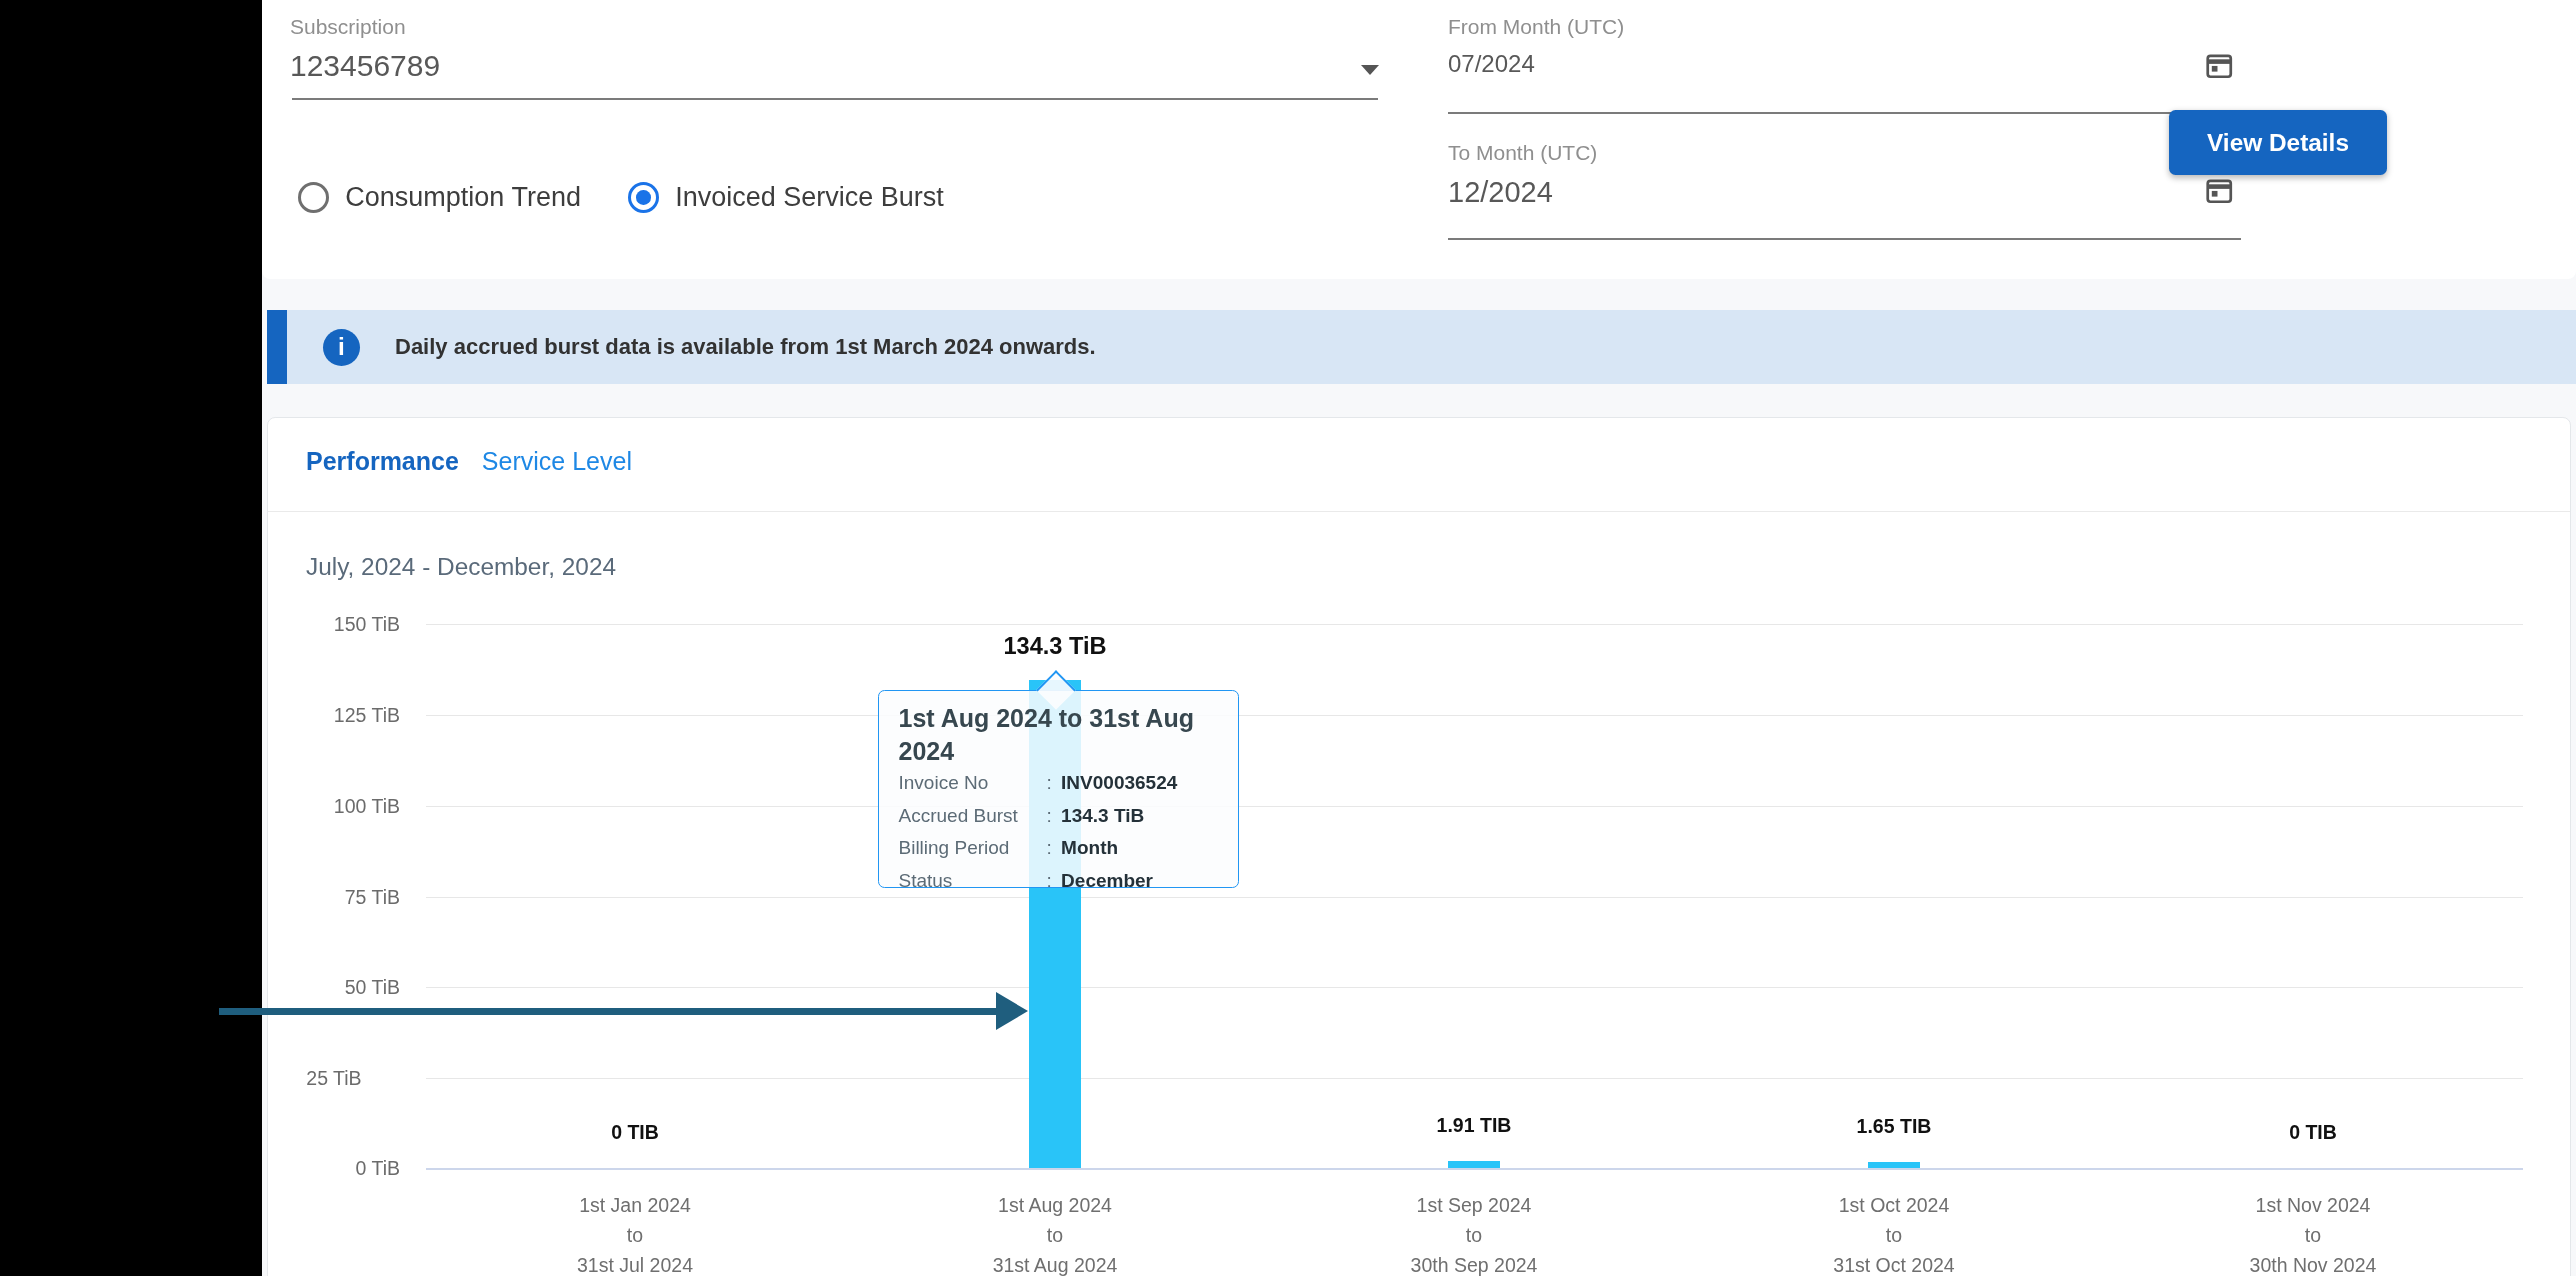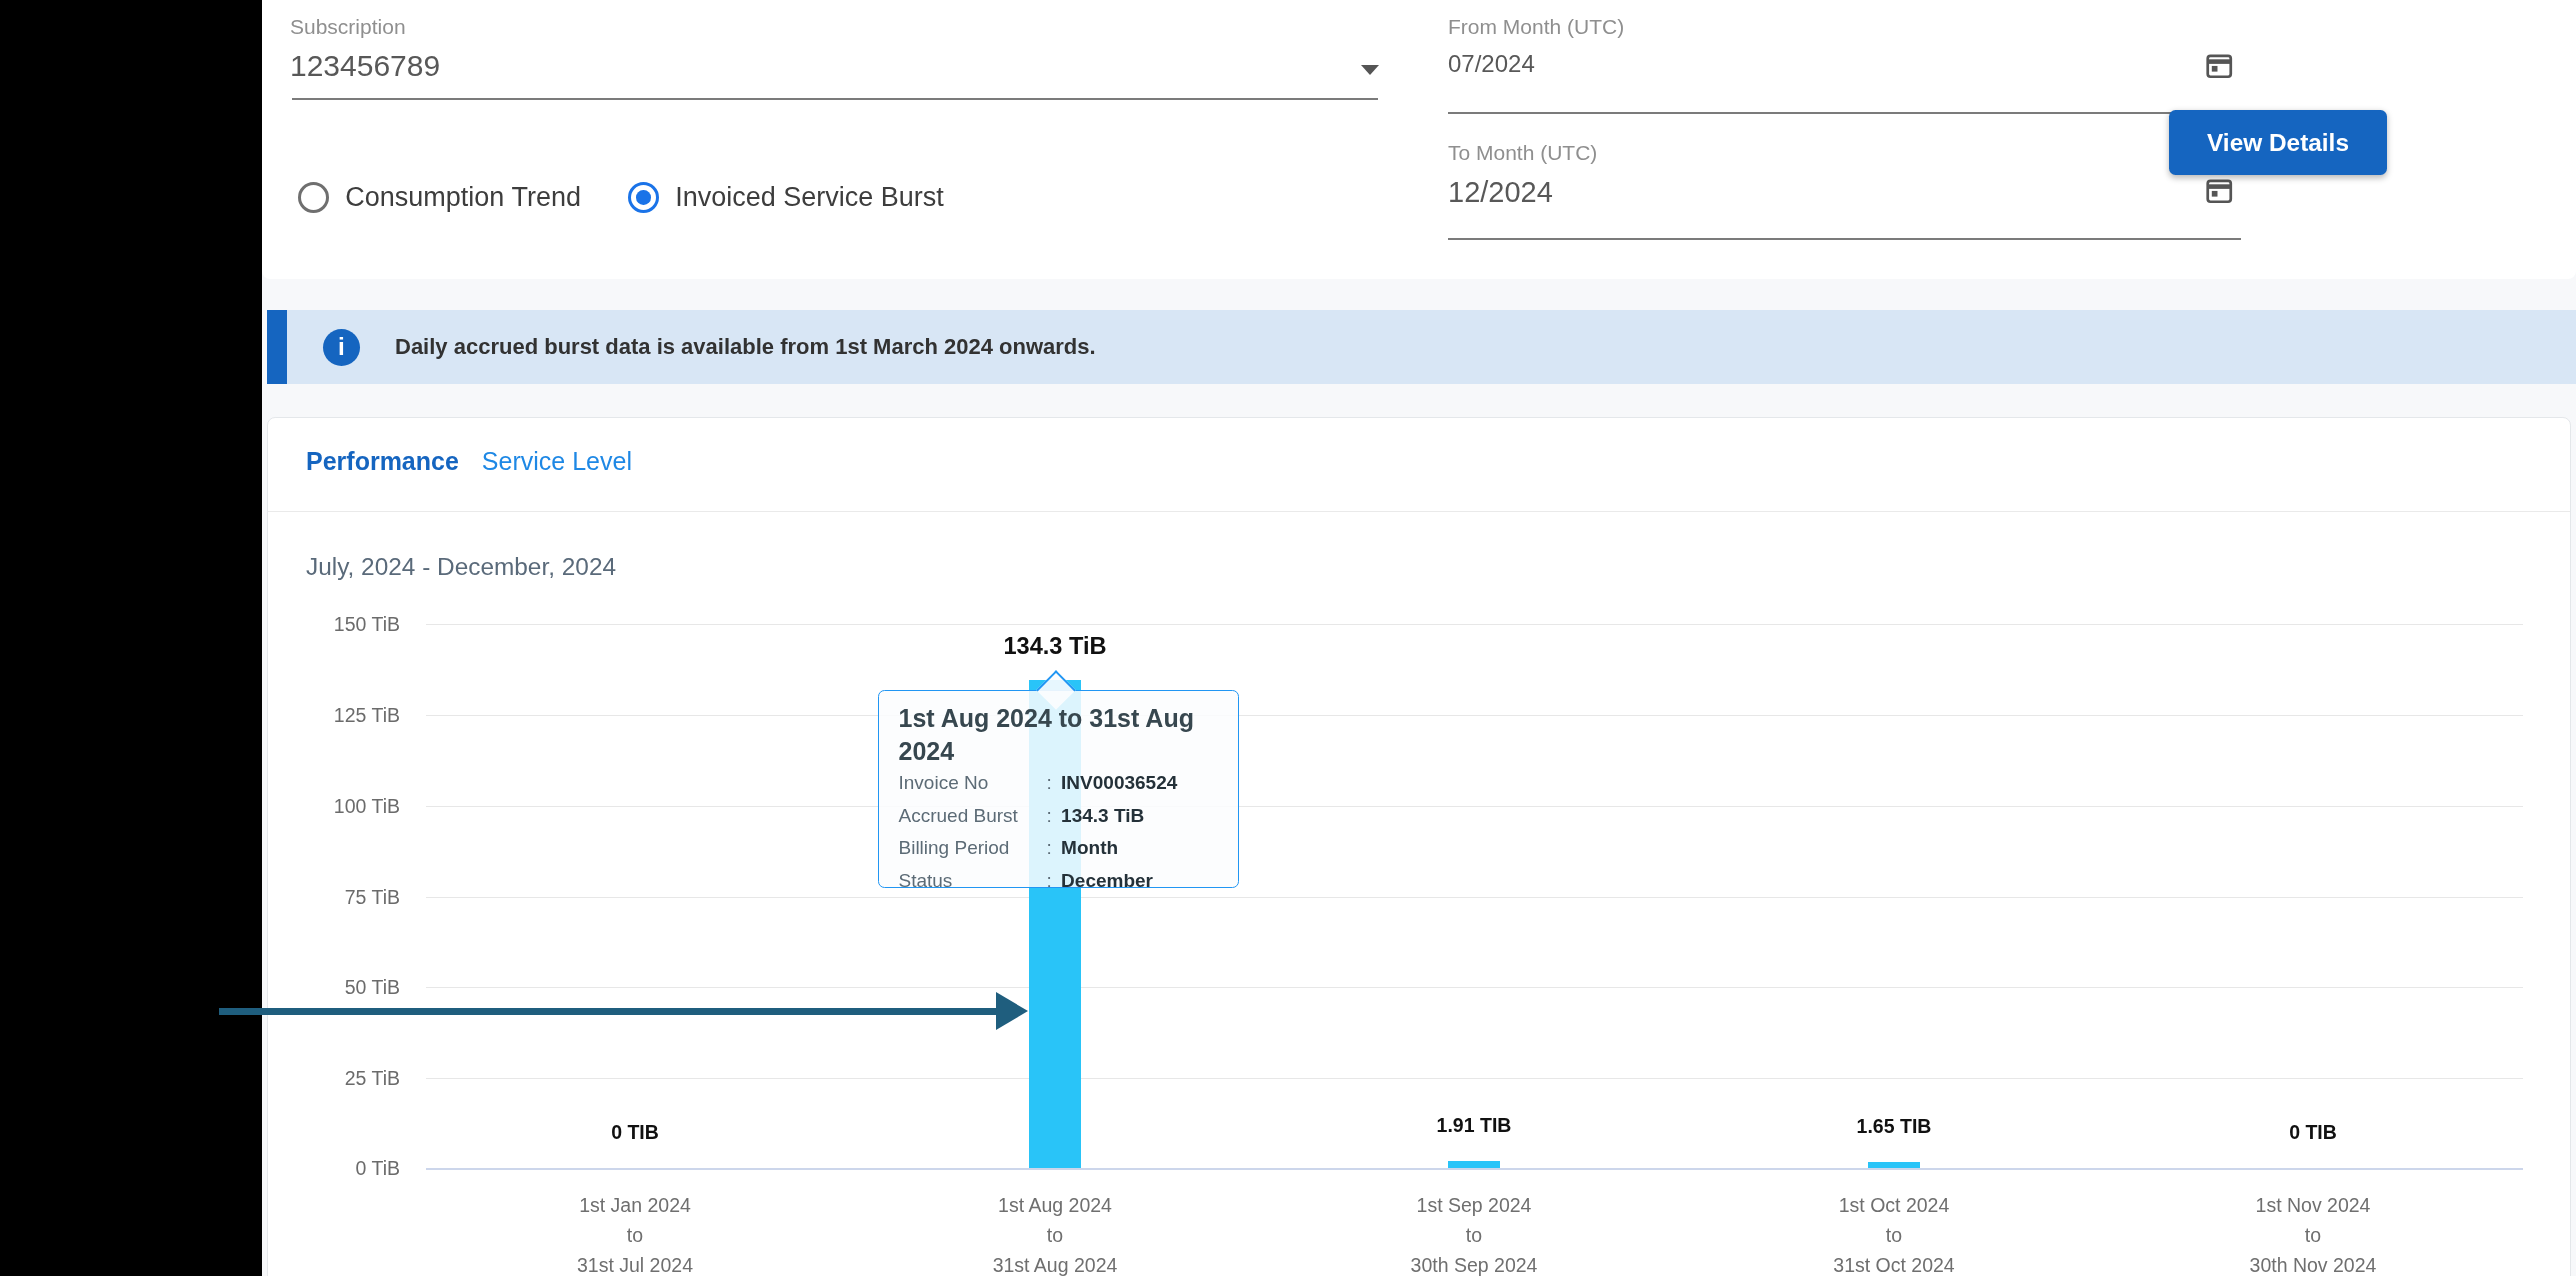--- a/index.html
+++ b/index.html
@@ -138,21 +138,21 @@
   <div class="abs gridline" style="top:479px;"></div>
   <div class="abs gridline" style="top:569px;"></div>
   <div class="abs gridline" style="top:660px;"></div>
   <div class="abs gridline base" style="top:750px;"></div>
 
   <div class="abs ytick" style="top:193px;">150 TiB</div>
   <div class="abs ytick" style="top:284px;">125 TiB</div>
   <div class="abs ytick" style="top:375px;">100 TiB</div>
   <div class="abs ytick" style="top:466px;">75 TiB</div>
   <div class="abs ytick" style="top:556px;">50 TiB</div>
-  <div class="abs ytick" style="top:647px;">25 TiB</div>
+  <div class="abs ytick" style="top:647px;text-align:center;">25 TiB</div>
   <div class="abs ytick" style="top:737px;">0 TiB</div>
 
   <div class="abs" id="plot-area" style="left:0;top:0;width:2302px;height:909px;">
       <div class="abs bar-label" style="left: 237px; top: 703px; width: 260px; font-size: 19.5px;">0 TIB</div>
       <div class="abs xlabel" style="left: 237px; top: 772px; width: 260px;">
         <div>1st Jan 2024</div>
         <div>to</div>
         <div>31st Jul 2024</div>
       </div>
       <div class="abs bar" style="left: 761px; top: 262px; width: 52px; height: 488px; background: rgb(41, 196, 248);"></div>

